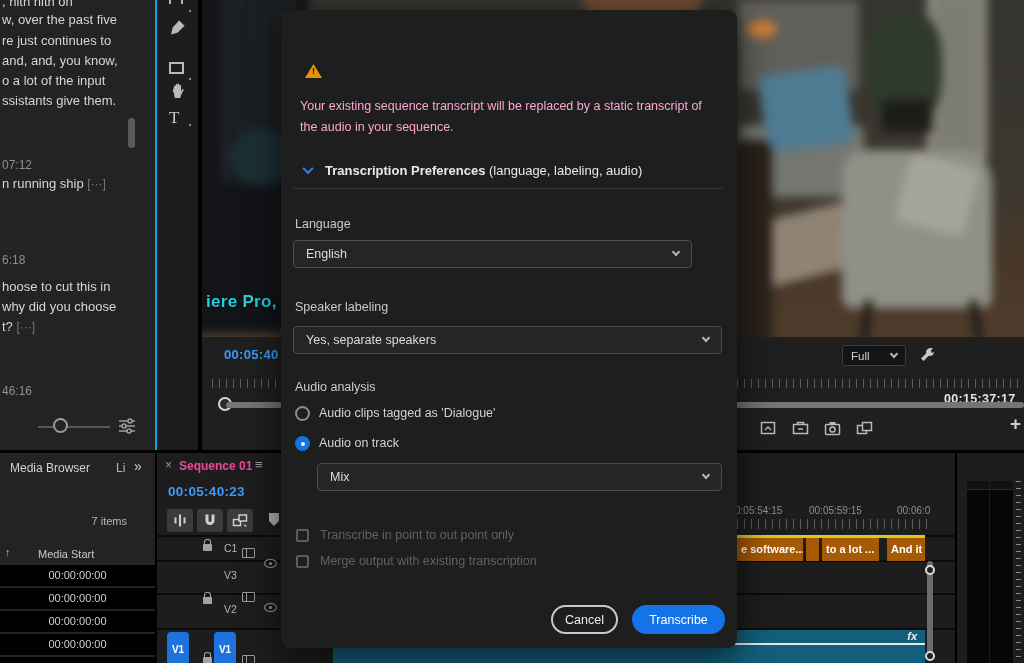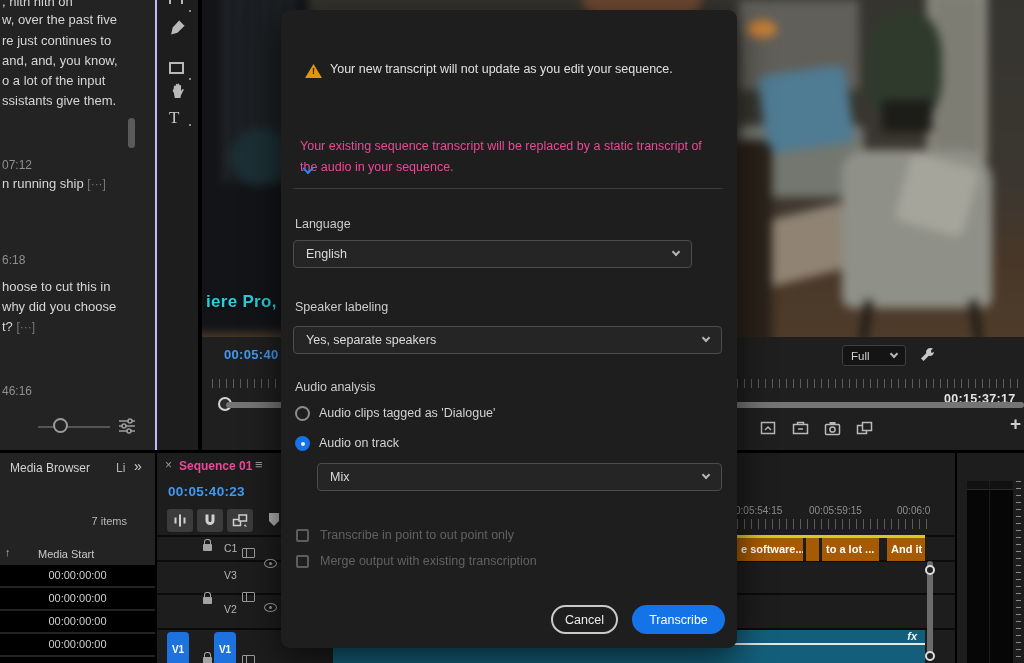--- a/index.html
+++ b/index.html
@@ -18,21 +18,21 @@
   .eyeic { width:13px; height:9px; border:1.5px solid #9a9a9a; border-radius:50%; position:relative; }
   .eyeic::after { content:""; position:absolute; left:3.5px; top:1.5px; width:3px; height:3px;
           border-radius:50%; background:#9a9a9a; }
   .filmic { width:13px; height:10px; border:1.5px solid #9a9a9a; border-radius:1px; position:relative; }
   .filmic::before { content:""; position:absolute; left:2.5px; top:0; bottom:0; border-left:1.5px solid #9a9a9a; }
   .markeric { width:10px; height:13px; background:#b0b0b0;
           clip-path:polygon(0 0,100% 0,100% 62%,50% 100%,0 62%); }
 
   
   .transcript { left:0; top:0; width:157px; height:450px; background:#232323;
-    border-right:2px solid #c4b5fd; color:#d6d6d6; font-size:13px; overflow:hidden; }
+    border-right:2px solid #0ea5e9; color:#d6d6d6; font-size:13px; overflow:hidden; }
   .tline { position:absolute; left:2px; white-space:nowrap; }
   .ttime { color:#8f8f8f; font-size:12px; }
   .tmore { color:#787878; font-size:12px; }
   .tscroll { position:absolute; left:128px; top:118px; width:7px; height:30px;
     background:#5a5a5a; border-radius:4px; }
   .zslider-line { position:absolute; left:38px; top:426px; width:72px; height:2px; background:#555; }
   .zslider-knob { position:absolute; left:53px; top:418px; width:15px; height:15px; border-radius:50%;
     border:2px solid #9a9a9a; background:#232323; }
   .filtic { position:absolute; left:117px; top:417px; }
 
@@ -114,21 +114,21 @@
   .dialog { left:281px; top:10px; width:456px; height:638px; background:#1e1e1e; border-radius:9px;
     box-shadow:0 10px 36px rgba(0,0,0,.65); z-index:50; }
   .dlgtitle { position:absolute; left:0; top:0; width:456px; height:22px; border-radius:9px 9px 0 0;
     background:linear-gradient(180deg,#e4e4e4,#cfcfcf); color:#2b2b2b; font-size:12.5px; font-weight:bold;
     display:flex; align-items:center; justify-content:center; }
   .warnic { position:absolute; left:24px; top:54px; width:17px; height:14px; background:#e8930c;
     clip-path:polygon(50% 0,100% 100%,0 100%); }
   .warnic::after { content:"!"; position:absolute; left:7px; top:2px; font-size:9px; font-weight:bold; color:#1e1e1e; }
   .dlgwarn { position:absolute; left:49px; top:52px; font-size:12.5px; color:#e0e0e0; }
   .dlgpara { position:absolute; left:19px; top:86px; width:414px; font-size:12.5px;
-    line-height:21px; color:#ec4899;margin-top:40px; }
+    line-height:21px; color:#f9a8d4; }
   .secchev { position:absolute; left:23px; top:156px; }
   .sechead { position:absolute; left:44px; top:153px; font-size:13px; color:#e9e9e9; }
   .dlghr { position:absolute; left:12px; top:178px; width:430px; border-top:1px solid #3c3c3c; }
   .dlglabel { position:absolute; font-size:12.5px; color:#cbcbcb; }
   .dsel { position:absolute; height:28px; background:#252525; border:1px solid #4c4c4c; border-radius:4px;
     display:flex; align-items:center; padding:0 12px; color:#dcdcdc; font-size:12.5px; }
   .dsel .chev { width:6px; height:6px; margin-left:auto; margin-top:-4px; }
   .radio { position:absolute; width:15px; height:15px; border-radius:50%; border:2px solid #8c8c8c; }
   .radio.sel { border:none; background:#1473e6; }
   .radio.sel::after { content:""; position:absolute; left:5.5px; top:5.5px; width:4px; height:4px;
@@ -337,24 +337,24 @@
 
   <div class="abs meters">
     <div class="meterblack"></div>
     <div class="meterhdr"></div>
     <div class="metersplit"></div>
     <div class="meterticks"></div>
   </div>
 
   <div class="abs dialog">
     <div class="warnic"></div>
-    <div class="dlgwarn">Your new transcript will not update as you edit your sequence.</div>
     <div class="dlgpara">Your existing sequence transcript will be replaced by a static transcript of the audio in your sequence.</div>
 
     <span class="chev blue secchev" style="transform:rotate(45deg) translate(-1px,-1px)"></span>
+    <div class="sechead"><b>Transcription Preferences</b><span> (language, labeling, audio)</span></div>
     <div class="dlghr"></div>
 
     <div class="dlglabel" style="left:14px;top:207px">Language</div>
     <div class="dsel" style="left:12px;top:230px;width:399px">
       <span>English</span>
       <span class="chev"></span>
     </div>
 
     <div class="dlglabel" style="left:14px;top:290px">Speaker labeling</div>
     <div class="dsel" style="left:12px;top:316px;width:429px">

